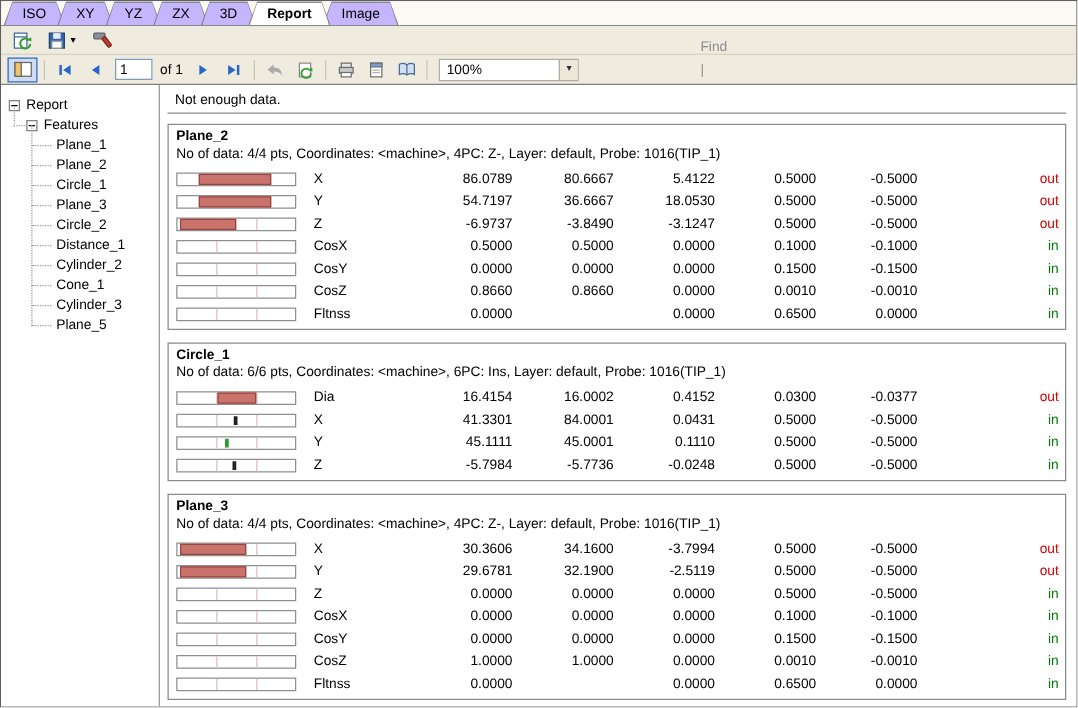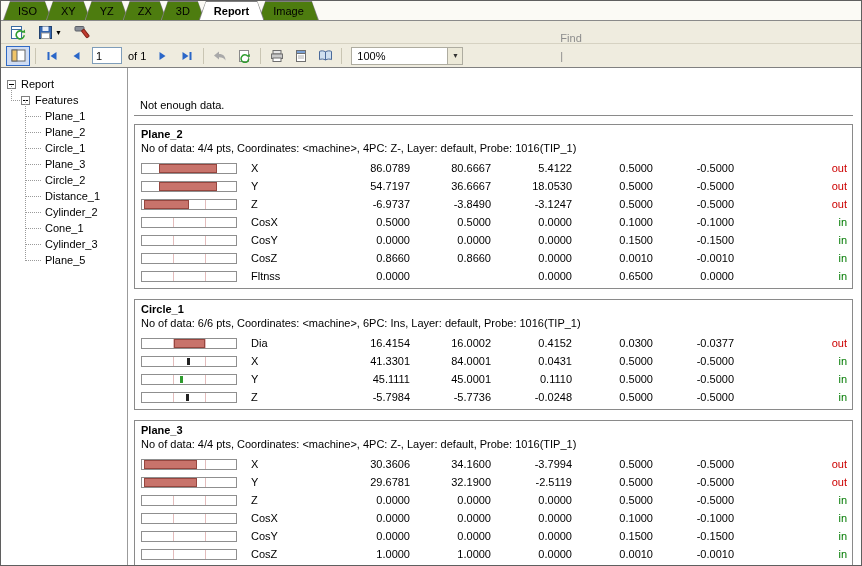--- a/index.html
+++ b/index.html
@@ -20,21 +20,21 @@
     display:flex; align-items:flex-end; padding-left:2px;
     border-bottom:1px solid #8a8a8a;
   }
   .tab {
     clip-path: polygon(0 100%, 7px 0, calc(100% - 7px) 0, 100% 100%);
     background:#7f7f7f; padding:1px 1px 0 1px; margin-right:-6px;
     cursor:default; height:19px; display:flex;
   }
   .tab-in {
     clip-path: polygon(0 100%, 6px 0, calc(100% - 6px) 0, 100% 100%);
-    background:#4d7c0f; padding:3px 14px 2px; white-space:nowrap;
+    background:#c4b5fd; padding:3px 14px 2px; white-space:nowrap;
   }
   .tab.active { z-index:2; }
   .tab.active .tab-in { background:#ffffff; font-weight:bold; }
 
   
   .toolbar1 {
     height:23px; flex:0 0 23px; background:#efecdf;
     border-bottom:1px solid #d6d2c2;
     display:flex; align-items:center; padding-left:6px; gap:6px;
   }
@@ -93,21 +93,21 @@
   }
   .expander::before {
     content:""; position:absolute; left:1px; right:1px; top:3px;
     border-top:1px solid #000;
   }
 
   .content {
     flex:1; min-width:0; overflow:hidden; padding:2px 8px 0 6px; background:#fff;
   }
   .notice {
-    padding:4px 0 4px 6px; border-bottom:1px solid #8a8a8a; margin-bottom:8px;margin-top:25px;
+    padding:4px 0 4px 6px; border-bottom:1px solid #8a8a8a; margin-bottom:8px;
   }
   .section { border:1px solid #8a8a8a; margin-bottom:10px; background:#fff; }
   .section-title { font-weight:bold; padding:3px 6px 1px; }
   .section-info { padding:1px 6px 5px; }
   .rows { padding-bottom:3px; }
   .row {
     display:grid;
     grid-template-columns:104px 86px 81px 81px 81px 81px 81px 1fr 46px;
     height:18px; align-items:center; padding-left:4px;
   }

